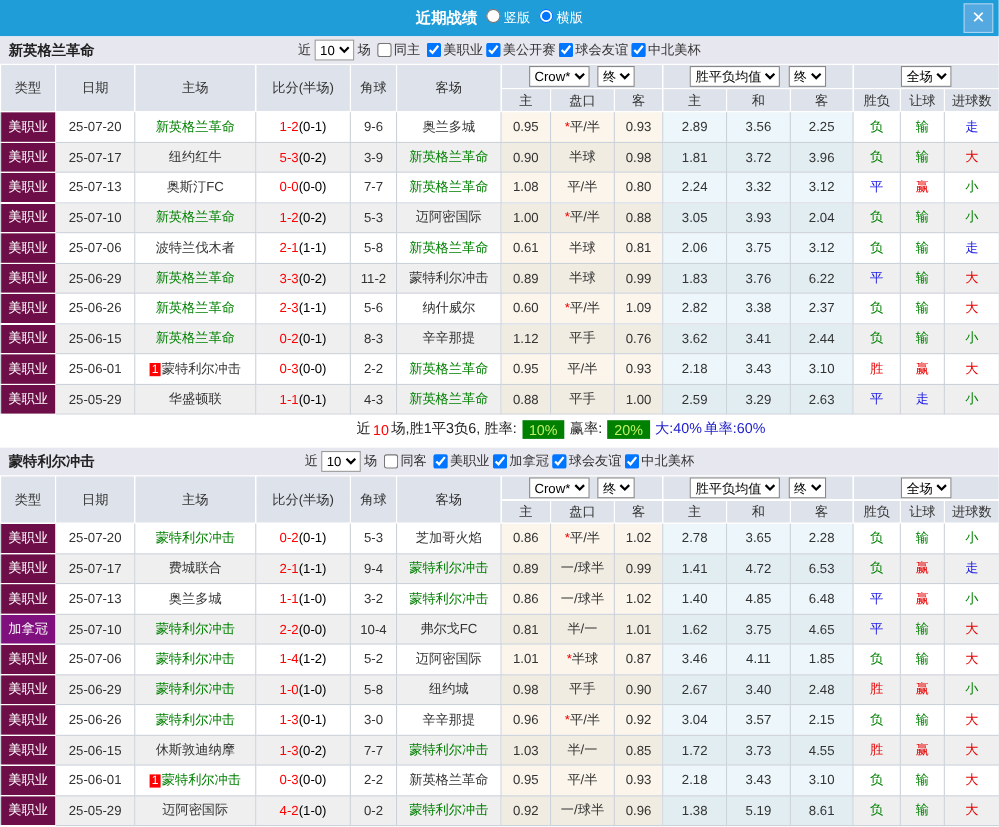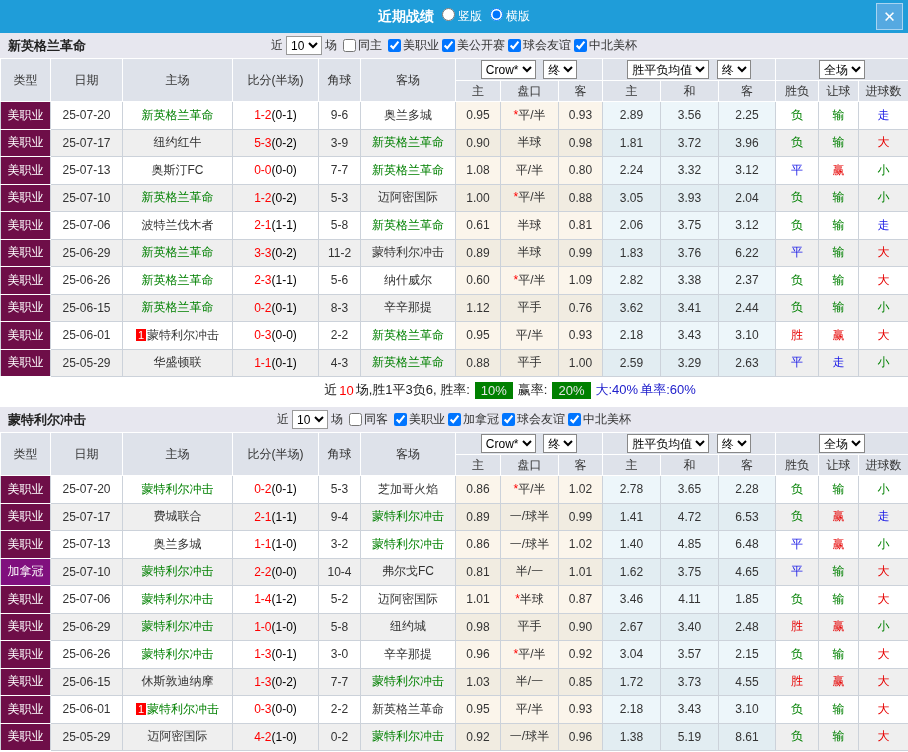--- a/index.html
+++ b/index.html
@@ -57,21 +57,21 @@
   .r-blue { color:#1A1AE6; }
   .r-green { color:#008000; }
   .redcard { background:#FF0000; color:#fff; padding:0 2px; font-size:11px; margin-right:1px; }
   .redcard:empty { display:none; }
   
   .summary {
     height:26px; display:flex; align-items:center; justify-content:center;
     padding-left:112px; font-size:13px; color:#222; background:#fff;
   }
   .summary span { margin:0 1px; }
-  .badge { background:#008000; color:#e5e5e5; padding:1px 6px; margin:0 4px !important; }
+  .badge { background:#008000; color:#bef264; padding:1px 6px; margin:0 4px !important; }
   .red-t { color:#FF0000; }
   .blue-t { color:#2020CC; }
   .gap { height:4px; background:#fff; }
 </style>
 </head>
 <body>
 
 <div class="titlebar">
   <span class="dlg-title">近期战绩</span>
   <label class="layout-radio">

